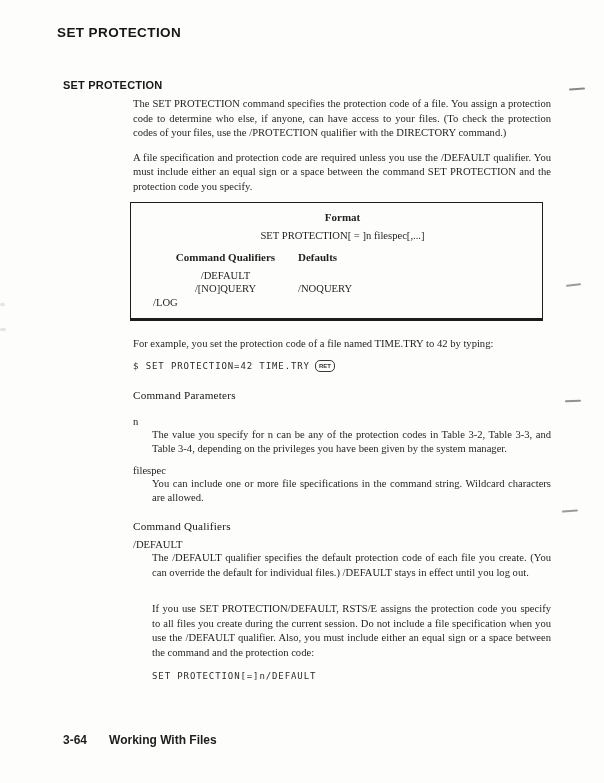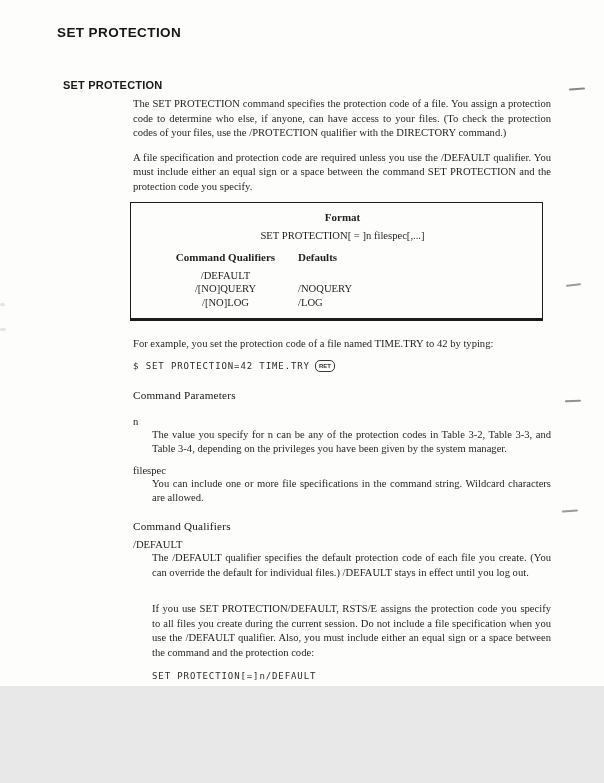--- a/index.html
+++ b/index.html
@@ -1,19 +1,19 @@
 <!DOCTYPE html>
 <html><head>
 <meta charset="utf-8">
 <style>
   * { margin:0; padding:0; box-sizing:border-box; }
   html,body { background:#e8e8e8; }
   .page {
     position:relative;
-    width:604px; height:686px;
+    width:604px; height:783px;
     margin:0 auto;
     background:#fdfdfc;
     color:#1f1f1f;
     font-family:"Liberation Serif", serif;
     overflow:hidden;
   }
   .running-header {
     position:absolute; left:57px; top:25px;
     font-family:"Liberation Sans", sans-serif;
     font-weight:bold; font-size:13.5px; letter-spacing:0.4px;
@@ -110,21 +110,20 @@
       </div>
       <div class="qual-row">
         <span class="col-left">/DEFAULT</span>
         <span></span>
       </div>
       <div class="qual-row">
         <span class="col-left">/[NO]QUERY</span>
         <span>/NOQUERY</span>
       </div>
       <div class="qual-row">
-        <span class="col-left">/[NO]LOG</span>
         <span>/LOG</span>
       </div>
     </div>
 
     <p class="example-intro">For example, you set the protection code of a file named TIME.TRY to 42 by typing:</p>
 
     <div class="cmd-line"><span>$ SET PROTECTION=42 TIME.TRY</span><span class="ret-key">RET</span></div>
 
     <div class="body-heading">Command Parameters</div>
 

